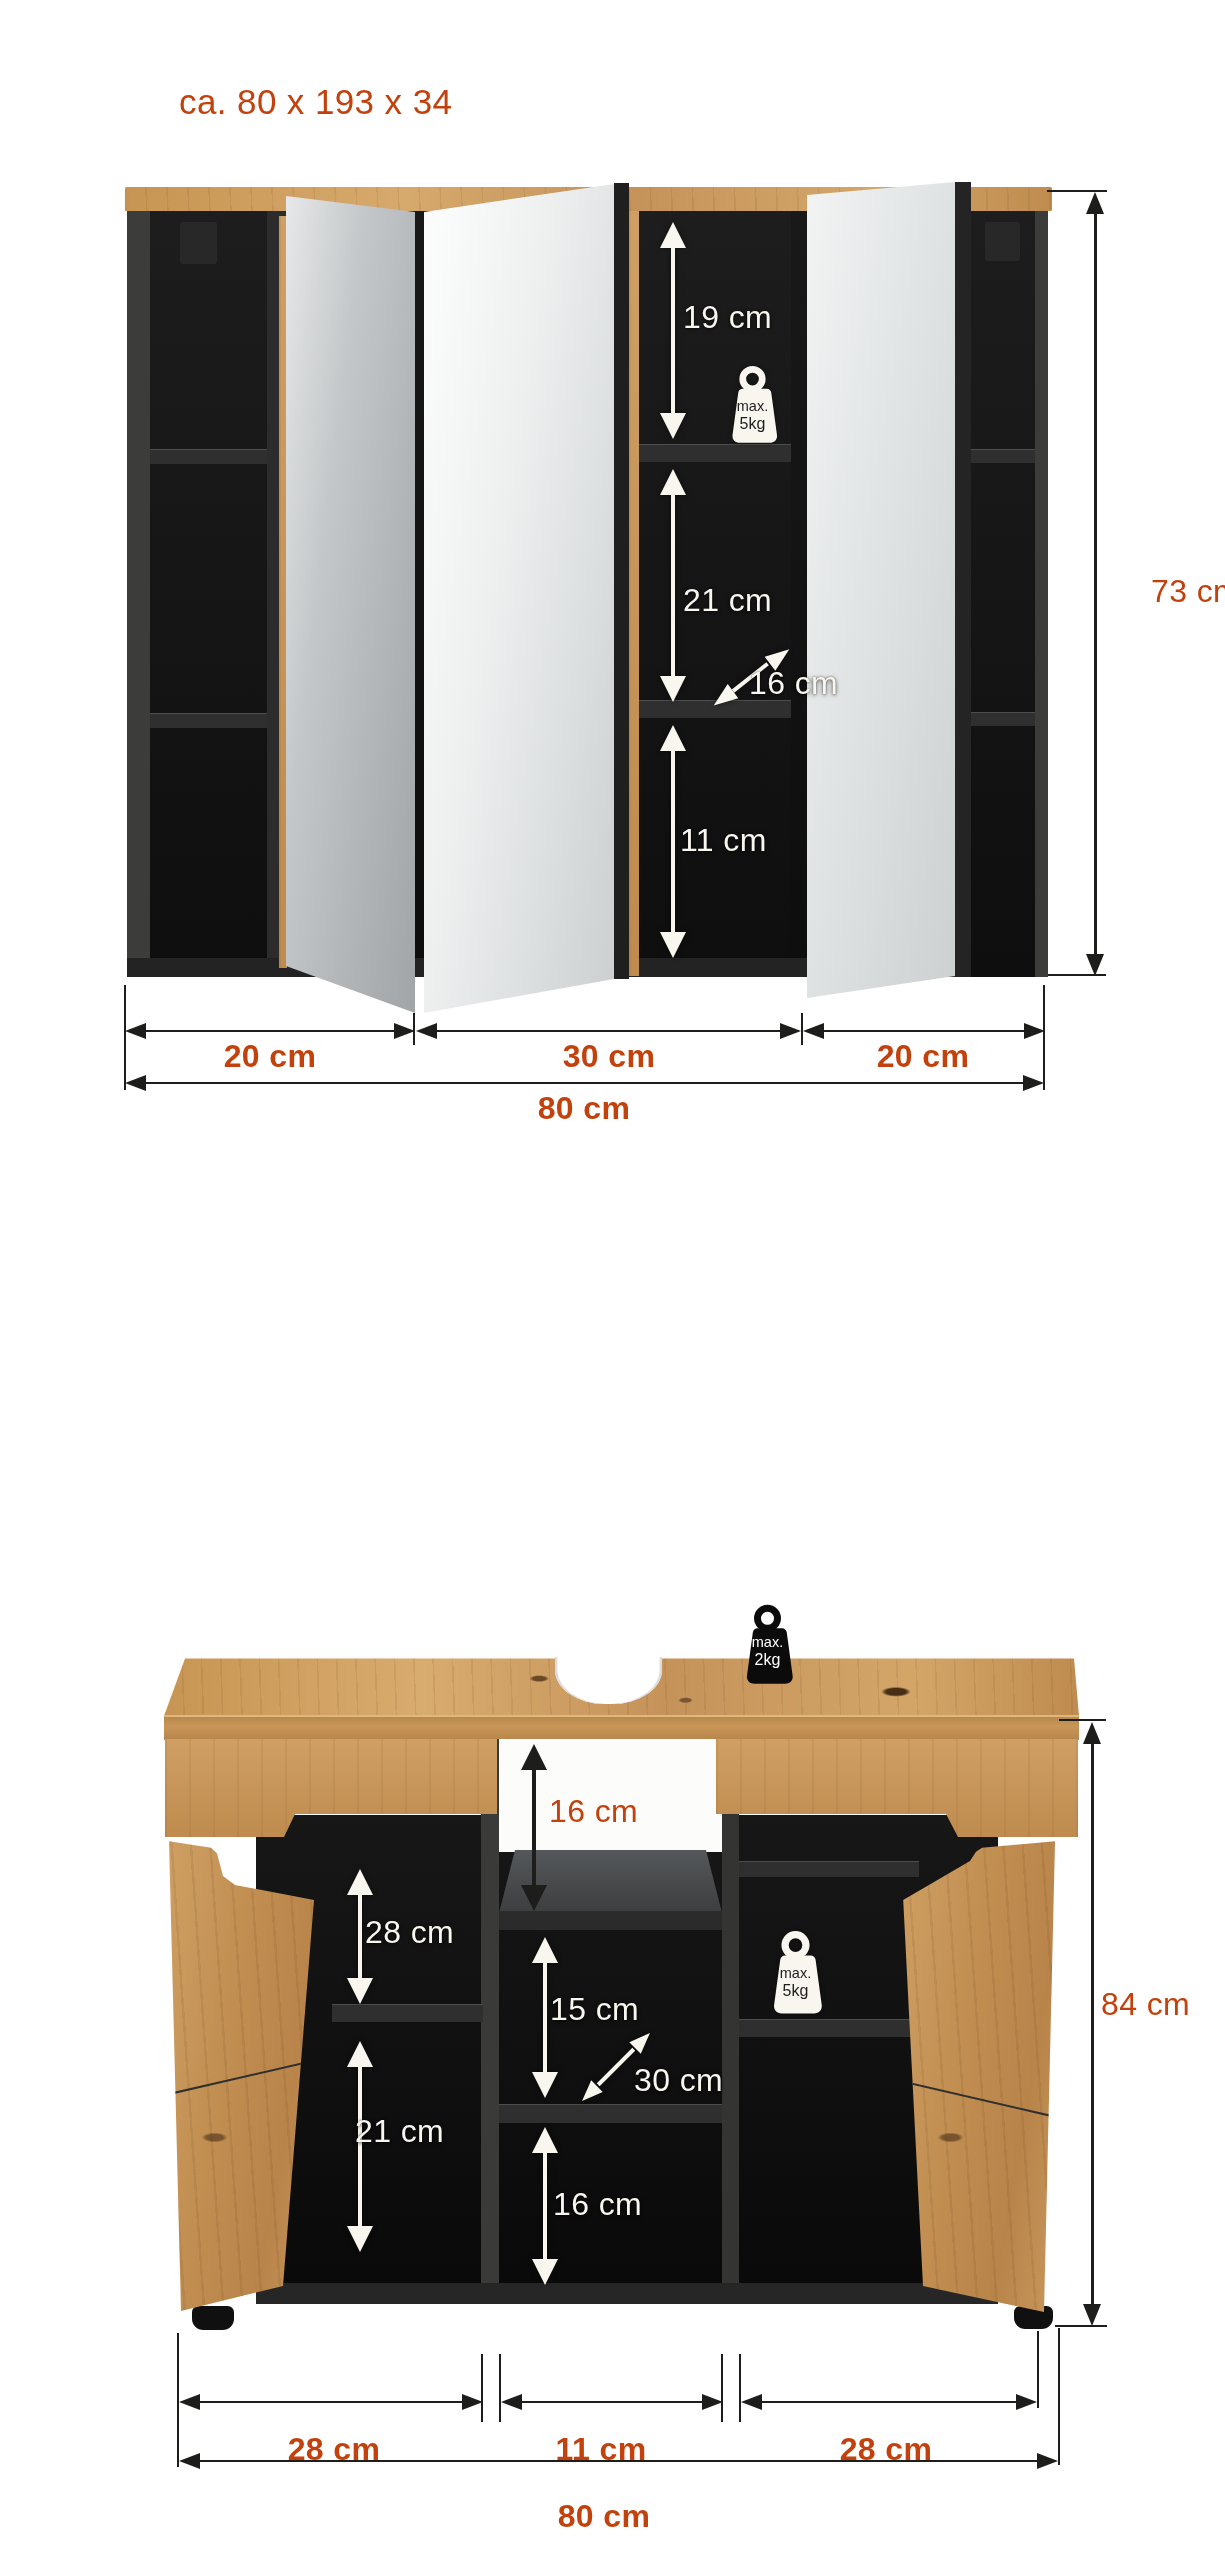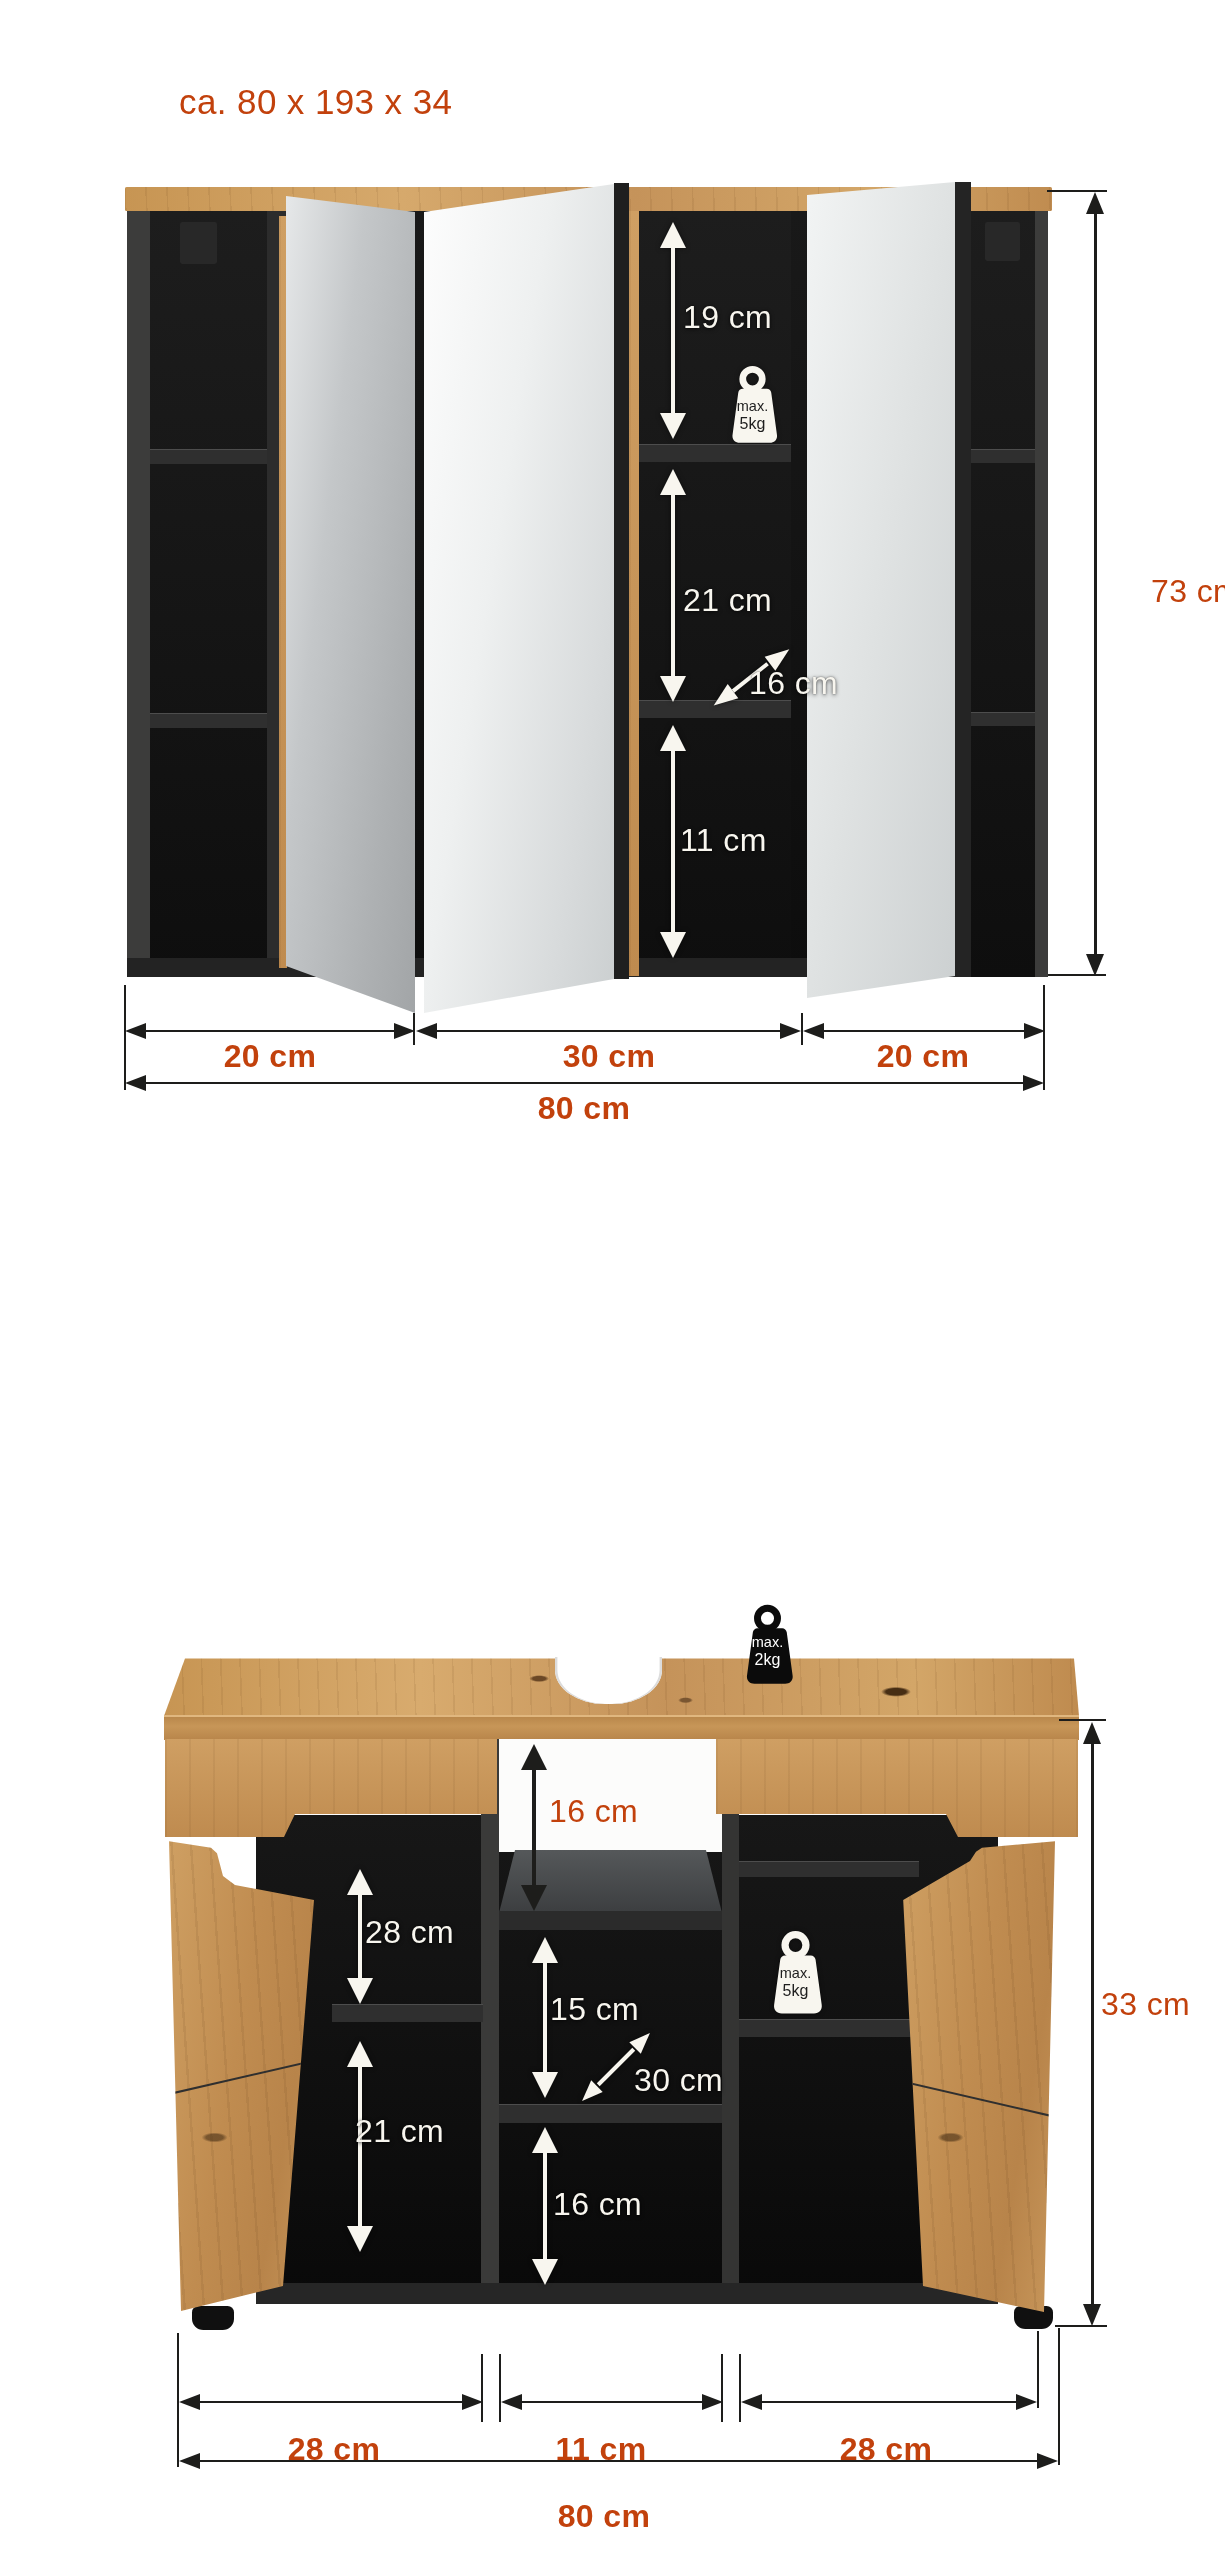--- a/index.html
+++ b/index.html
@@ -276,21 +276,21 @@
     </div>
   <div class="label l-light" style="left:553px;top:2188px;">16 cm</div>
 
   <div class="tick" style="left:1059px;top:1719px;width:47px;height:2.4px;"></div>
   <div class="tick" style="left:1055px;top:2325px;width:52px;height:2.4px;"></div>
   <div class="va dark slim" style="left:1079px;top:1722px;width:27px;height:604px;">
       <i class="ln"></i>
       <i class="t"></i>
       <i class="b"></i>
     </div>
-  <div class="label l-dark" style="left:1101px;top:1988px;">33 cm</div>
+  <div class="label l-dark" style="left:1101px;top:1988px;">84 cm</div>
 
   <div class="ext" style="left:177px;top:2333px;height:134px;"></div>
   <div class="ext" style="left:481px;top:2354px;height:68px;"></div>
   <div class="ext" style="left:499px;top:2354px;height:68px;"></div>
   <div class="ext" style="left:721px;top:2354px;height:68px;"></div>
   <div class="ext" style="left:739px;top:2354px;height:68px;"></div>
   <div class="ext" style="left:1037px;top:2331px;height:77px;"></div>
   <div class="ext" style="left:1058px;top:2328px;height:137px;"></div>
 
   <div class="hd" style="left:179px;top:2392px;width:304px;">

